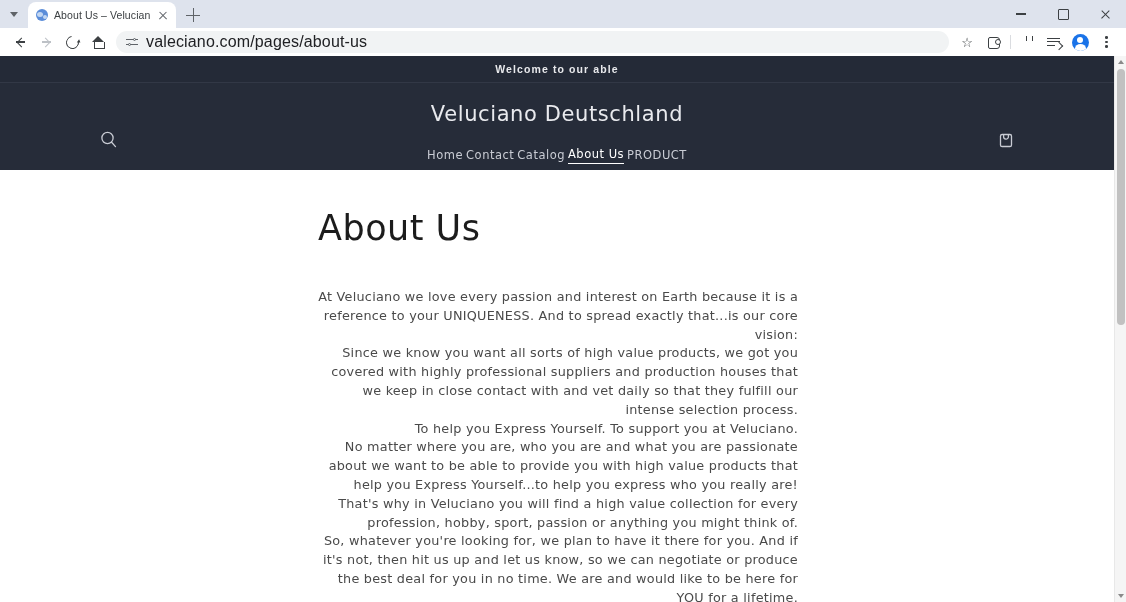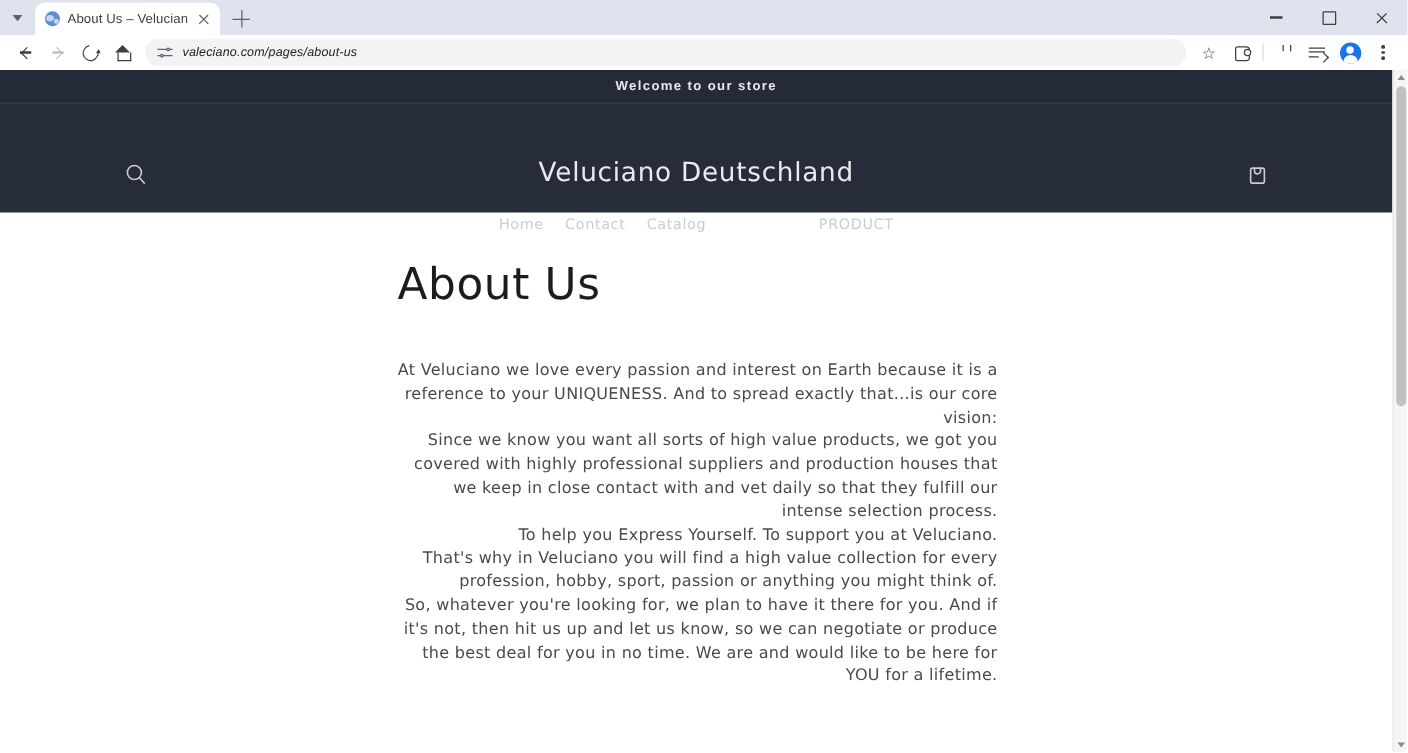--- a/index.html
+++ b/index.html
@@ -263,26 +263,25 @@
     position: absolute;
     width: 3px; height: 3px;
     border-radius: 50%;
     background: #f1f3f4;
     border: 1.1px solid #5f6368;
   }
   .tune-ico b:nth-child(3) { top: 1.5px; left: 7px; }
   .tune-ico b:nth-child(4) { top: 6.5px; left: 2px; }
 
   .url-text {
-    font-size: 10px;
+    font-size: 16px;
     color: #202124;
     white-space: nowrap;
     overflow: hidden;
     letter-spacing: 0.15px;
-    font-style: italic;
   }
 
   .tb-right {
     display: flex;
     align-items: center;
     gap: 2px;
     flex: 0 0 auto;
   }
 
   .star {
@@ -459,32 +458,32 @@
 
   .cart-btn {
     position: absolute;
     right: 95px;
     top: 44px;
     width: 26px; height: 26px;
   }
   .cart-btn svg { display: block; }
 
   .site-title {
-    margin-top: 43px;
+    margin-top: 19px;
     color: #e9eaee;
     font-size: 21px;
     letter-spacing: 0.6px;
     font-weight: normal;
     font-family: "DejaVu Sans", sans-serif;
   }
 
   .nav {
     margin-top: 21px;
     display: flex;
-    gap: 17px;
+    gap: 3px;
     align-items: center;
   }
   .nav-link {
     color: #c9ccd4;
     font-size: 11.5px;
     letter-spacing: 0.5px;
     text-decoration: none;
     padding-bottom: 2px;
     font-family: "DejaVu Sans", sans-serif;
   }
@@ -643,21 +642,21 @@
             <i></i>
           </span>
         </div>
     </div>
   </div>
 
   <div class="viewport">
     <div class="page">
 
       <div class="announce">
-        <span class="announce-text">Welcome to our store</span>
+        <span class="announce-text">Welcome to our able</span>
       </div>
 
       <header class="site-header">
 
         <div class="search-btn">
           <svg width="26" height="26" viewBox="0 0 26 26" aria-hidden="true">
             <circle cx="11.5" cy="11" r="5.6" fill="none" stroke="#c9ccd4" stroke-width="1.3"></circle>
             <line x1="15.6" y1="15.2" x2="19.5" y2="19.6" stroke="#c9ccd4" stroke-width="1.3" stroke-linecap="round"></line>
           </svg>
         </div>
@@ -681,20 +680,21 @@
       </header>
 
       <main class="main">
 
         <h2 class="page-title">About Us</h2>
 
         <div class="rte">
           <p class="blk">At Veluciano we love every passion and interest on Earth because it is a reference to your UNIQUENESS. And to spread exactly that...is our core vision:</p>
           <p class="blk">Since we know you want all sorts of high value products, we got you covered with highly professional suppliers and production houses that we keep in close contact with and vet daily so that they fulfill our intense selection process.</p>
           <p class="blk">To help you Express Yourself. To support you at Veluciano.</p>
+          <p class="blk">No matter where you are, who you are and what you are passionate about we want to be able to provide you with high value products that help you Express Yourself...to help you express who you really are!</p>
           <p class="blk">That's why in Veluciano you will find a high value collection for every profession, hobby, sport, passion or anything you might think of.</p>
           <p class="blk">So, whatever you're looking for, we plan to have it there for you. And if it's not, then hit us up and let us know, so we can negotiate or produce the best deal for you in no time. We are and would like to be here for YOU for a lifetime.</p>
 
         </div>
       </main>
 
     </div>
 
     <div class="scrollbar">
       <div class="sb-up"></div>

